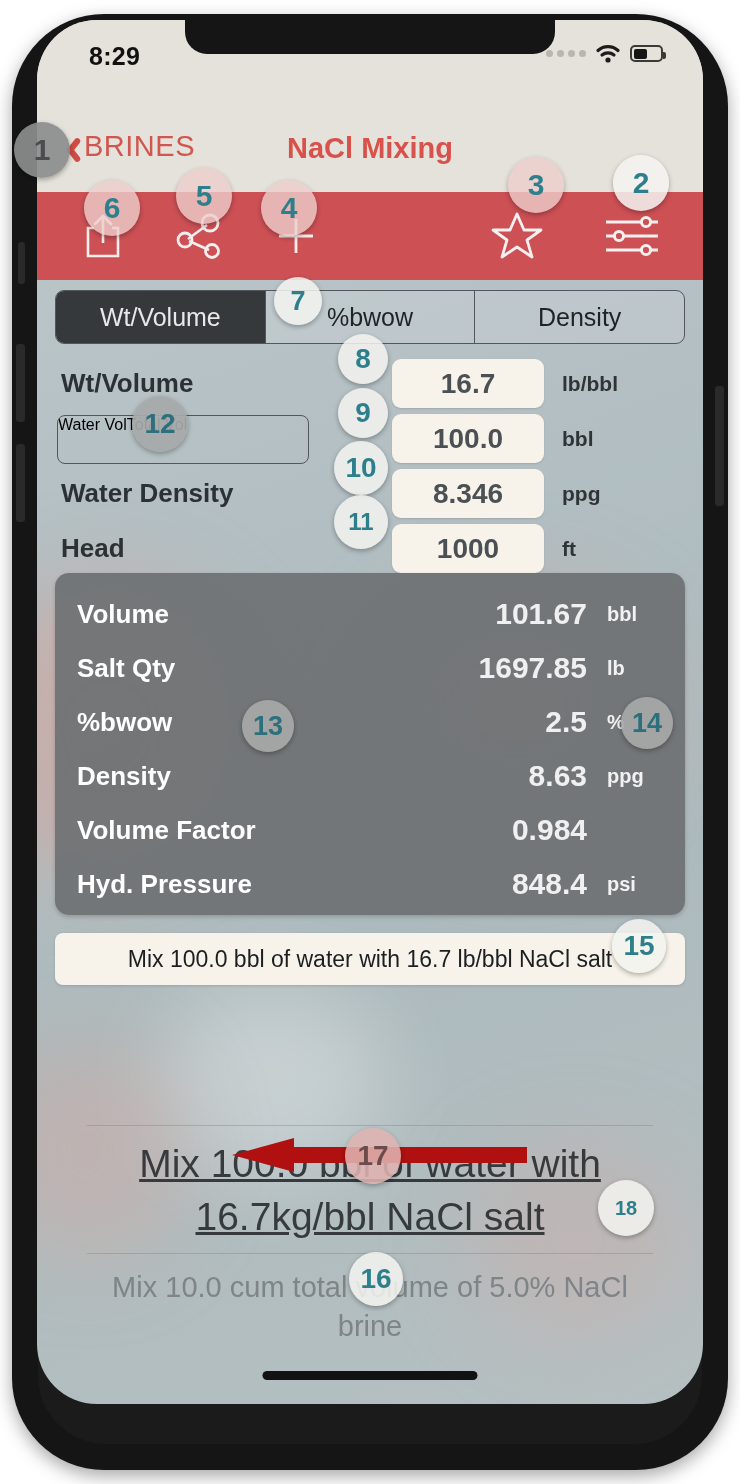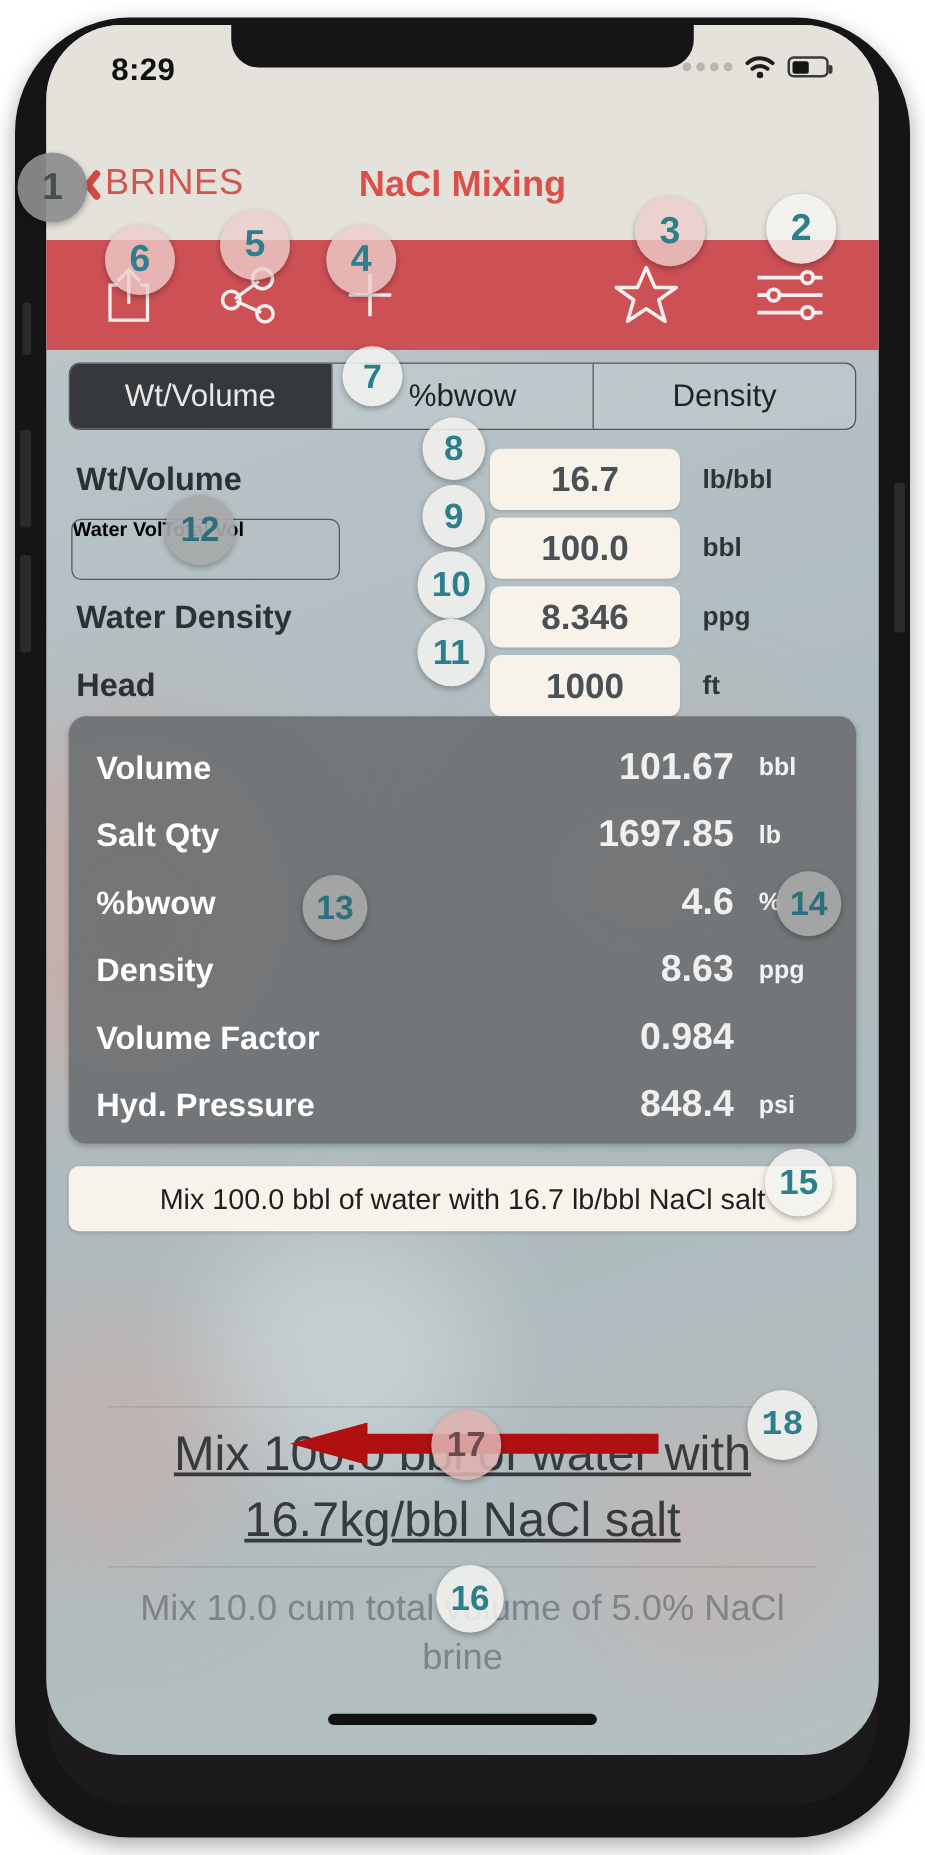--- a/index.html
+++ b/index.html
@@ -63,21 +63,21 @@
   .batt::after{ content:""; position:absolute; right:-5px; top:5px; width:3px; height:7px;
     background:#3a3a38; border-radius:0 2px 2px 0; }
   .batt-fill{ position:absolute; left:1.5px; top:1.5px; height:10px; width:13px; background:#151515; border-radius:2px; }
 
   
   .nav-bar{
     position:absolute; left:0; top:96px; width:666px; height:76px;
     background:#e5e2db; z-index:4;
   }
   .nav-back{
-    position:absolute; left:22px; top:14px; display:flex; align-items:center; gap:8px;
+    position:absolute; left:22px; top:14px; display:flex; align-items:flex-end; gap:8px;
     color:#d0574f; cursor:pointer;
   }
   .chev{ width:17px; height:28px; position:relative; }
   .chev::before, .chev::after{
     content:""; position:absolute; left:6px; width:6px; height:18px; background:#cf4b44; border-radius:3px;
   }
   .chev::before{ top:0px;  transform:rotate(38deg); transform-origin:bottom center; }
   .chev::after { top:12px; transform:rotate(-38deg); transform-origin:top center; }
   .nav-back-label{ font-size:29px; color:#d0574f; letter-spacing:.5px; }
   .nav-title{
@@ -109,22 +109,22 @@
   }
   .seg div + div{ border-left:1px solid #53565a; }
   .seg div.on{ background:#36393c; color:#e8e8e8; }
 
   .rows{ position:absolute; left:0; top:76px; width:666px; }
   .row{ position:relative; height:55px; display:flex; align-items:center; }
   .row-label{
     position:absolute; left:24px; font-size:26px; font-weight:bold; color:#2c3135;
   }
   .mini-seg{
-    position:absolute; left:20px; top:4px; width:215px; height:49px;
-    border:1px solid #53565a; border-radius:8px; display:flex; overflow:hidden;font-weight:bold;
+    position:absolute; left:20px; top:4px; width:252px; height:49px;
+    border:1px solid #53565a; border-radius:8px; display:flex; overflow:hidden;
   }
   .field{
     position:absolute; left:355px; width:152px; height:49px; top:3px;
     background:#f7f3ea; border-radius:9px;
     display:flex; align-items:center; justify-content:center;
     font-size:28px; font-weight:bold; color:#4a5054; cursor:text;
     box-shadow:0 1px 2px rgba(0,0,0,.12);
   }
   .unit{ position:absolute; left:525px; font-size:21px; font-weight:bold; color:#2f3437; }
 
@@ -327,21 +327,21 @@
           <span class="res-val">101.67</span>
           <span class="res-unit">bbl</span>
         </div>
         <div class="res-row">
           <span class="res-name">Salt Qty</span>
           <span class="res-val">1697.85</span>
           <span class="res-unit">lb</span>
         </div>
         <div class="res-row">
           <span class="res-name">%bwow</span>
-          <span class="res-val">4.6</span>
+          <span class="res-val">2.5</span>
           <span class="res-unit">%</span>
         </div>
         <div class="res-row">
           <span class="res-name">Density</span>
           <span class="res-val">8.63</span>
           <span class="res-unit">ppg</span>
         </div>
         <div class="res-row">
           <span class="res-name">Volume Factor</span>
           <span class="res-val">0.984</span>
@@ -377,22 +377,22 @@
   <div class="badge gray" style="left:14px;  top:122px; width:56px;  height:56px;  font-size:30px;">1</div>
   <div class="badge" style="left:613px; top:155px; width:56px;  height:56px;  font-size:30px;">2</div>
   <div class="badge onred" style="left:508px; top:157px; width:56px;  height:56px;  font-size:30px;">3</div>
   <div class="badge onred" style="left:261px; top:180px; width:56px;  height:56px;  font-size:30px;">4</div>
   <div class="badge onred" style="left:176px; top:168px; width:56px;  height:56px;  font-size:30px;">5</div>
   <div class="badge onred" style="left:84px;  top:180px; width:56px;  height:56px;  font-size:30px;">6</div>
   <div class="badge" style="left:274px; top:277px; width:48px;  height:48px;  font-size:27px;">7</div>
   <div class="badge" style="left:338px; top:334px; width:50px;  height:50px;  font-size:28px;">8</div>
   <div class="badge" style="left:338px; top:388px; width:50px;  height:50px;  font-size:28px;">9</div>
   <div class="badge" style="left:334px; top:441px; width:54px;  height:54px;  font-size:28px;">10</div>
-  <div class="badge" style="left:334px; top:495px; width:54px;  height:54px;  font-size:28px;">11</div>
+  <div class="badge" style="left:334px; top:495px; width:54px;  height:54px;  font-size:24px;">11</div>
   <div class="badge dark" style="left:132px; top:396px; width:56px;  height:56px;  font-size:28px;">12</div>
   <div class="badge dark" style="left:242px; top:700px; width:52px;  height:52px;  font-size:27px;">13</div>
   <div class="badge dark" style="left:621px; top:697px; width:52px;  height:52px;  font-size:27px;">14</div>
   <div class="badge" style="left:612px; top:919px; width:54px;  height:54px;  font-size:28px;">15</div>
   <div class="badge" style="left:349px; top:1252px; width:54px; height:54px;  font-size:28px;">16</div>
   <div class="badge arrowed" style="left:345px; top:1128px; width:56px; height:56px; font-size:28px;">17</div>
-  <div class="badge" style="left:598px; top:1112px; width:56px;  height:56px;  font-size:28px;font-family:Liberation Mono, monospace;">18</div>
+  <div class="badge" style="left:598px; top:1180px; width:56px;  height:56px;  font-size:20px;">18</div>
 
 </div>
 
 </body></html>

